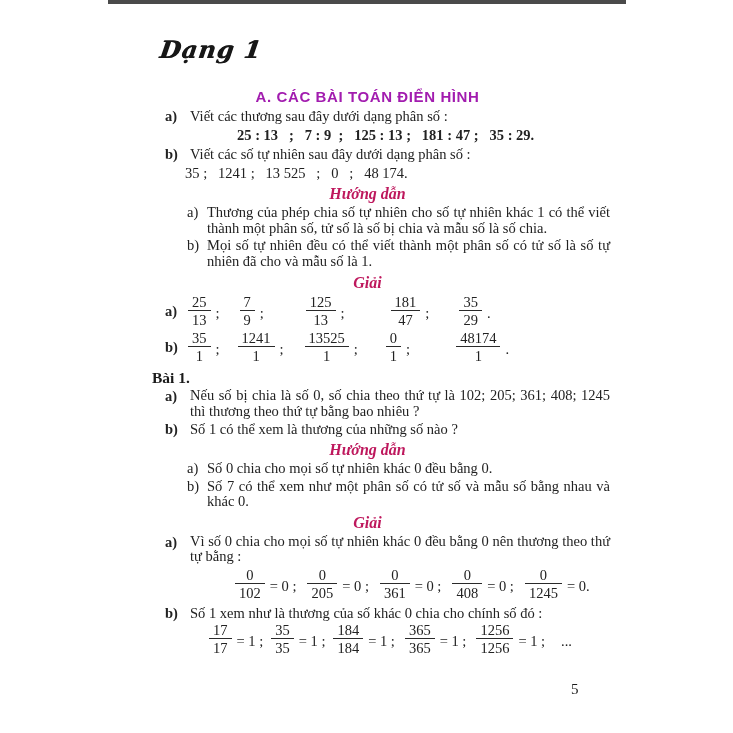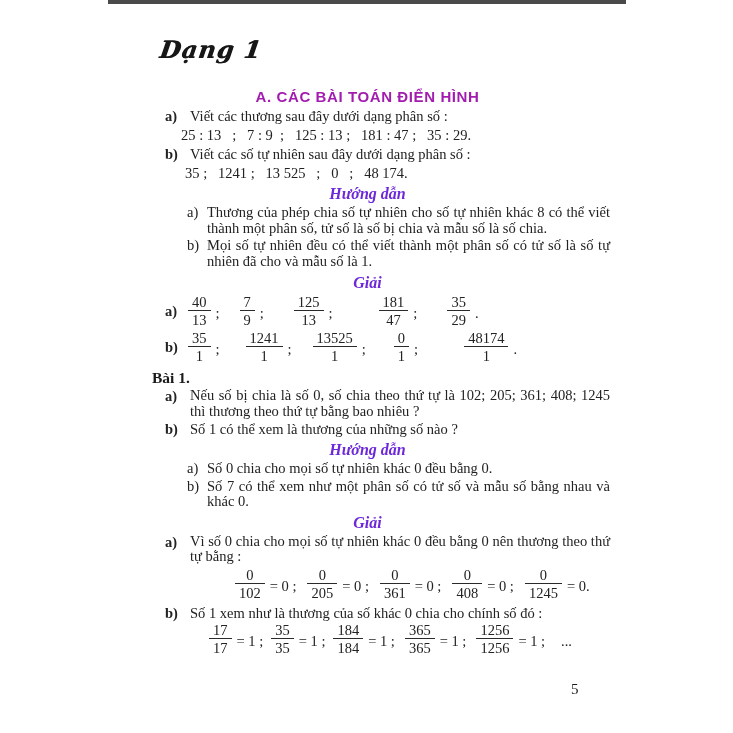--- a/index.html
+++ b/index.html
@@ -13,24 +13,24 @@
   .title{margin-top:2px;text-align:center;font-size:23px;line-height:30px;font-weight:bold;
          letter-spacing:-0.2px;color:#121212;text-shadow:0.7px 0 0 #121212;}
   .section-head{margin-top:23px;text-align:center;font-family:"Liberation Sans",sans-serif;
                 font-size:15px;line-height:19px;font-weight:bold;letter-spacing:0.6px;color:#a21caf;}
   .bai-head{margin-top:7px;margin-left:27px;font-weight:bold;font-size:15.5px;line-height:16px;color:#1a1a1a;}
   .item{display:flex;margin-left:40px;margin-top:2px;font-size:14.5px;line-height:17px;}
   .item .lbl{font-weight:bold;width:25px;flex:none;}
   .item .txt{flex:1;text-align:justify;}
   .para{line-height:15.5px;}
   .values{margin-top:2px;font-size:14.5px;line-height:17px;white-space:pre;}
-  .v-a{margin-left:56px;}
+  .v-a{margin-left:112px;font-weight:bold;}
   .v-b{margin-left:60px;}
   .mid-head{margin-top:2px;text-align:center;font-weight:bold;font-style:italic;
-            font-size:16px;line-height:19px;color:#6d28d9;}
+            font-size:16px;line-height:19px;color:#be185d;}
   .hd-item{display:flex;margin-left:62px;margin-top:2px;font-size:14.5px;line-height:15.5px;}
   .hd-item .lbl{width:20px;flex:none;}
   .hd-item .txt{flex:1;text-align:justify;}
   .frac-row{display:flex;align-items:center;margin-left:40px;margin-top:2px;font-size:14.5px;}
   .frac-row .lbl{font-weight:bold;width:23px;flex:none;align-self:center;}
   .fg{display:flex;align-items:center;}
   .frac{display:inline-block;text-align:center;}
   .frac .num{display:block;padding:1px 4px 1px;line-height:14px;}
   .frac .den{display:block;padding:2px 4px 1px;line-height:14px;border-top:1.4px solid #2a2a2a;}
   .aft{margin:5px 6px 0 5px;white-space:pre;}
@@ -57,46 +57,46 @@
     <div class="item">
       <span class="lbl">b)</span>
       <span class="txt">Viết các số tự nhiên sau đây dưới dạng phân số :</span>
     </div>
     <div class="values v-b">35 ;   1241 ;   13 525   ;   0   ;   48 174.</div>
 
     <div class="mid-head">Hướng dẫn</div>
 
     <div class="hd-item">
       <span class="lbl">a)</span>
-      <span class="txt para">Thương của phép chia số tự nhiên cho số tự nhiên khác 8 có thể viết thành một phân số, tử số là số bị chia và mẫu số là số chia.</span>
+      <span class="txt para">Thương của phép chia số tự nhiên cho số tự nhiên khác 1 có thể viết thành một phân số, tử số là số bị chia và mẫu số là số chia.</span>
     </div>
     <div class="hd-item">
       <span class="lbl">b)</span>
       <span class="txt para">Mọi số tự nhiên đều có thể viết thành một phân số có tử số là số tự nhiên đã cho và mẫu số là 1.</span>
     </div>
 
     <div class="mid-head" style="margin-top:4px">Giải</div>
 
     <div class="frac-row">
       <span class="lbl">a)</span>
       <span class="fg">
           <span class="frac">
-            <span class="num">40</span>
+            <span class="num">25</span>
             <span class="den">13</span>
           </span>
           <span class="aft">;</span>
         </span>
       <span class="fg" style="margin-left:14px">
           <span class="frac">
             <span class="num">7</span>
             <span class="den">9</span>
           </span>
           <span class="aft">;</span>
         </span>
-      <span class="fg" style="margin-left:24px">
+      <span class="fg" style="margin-left:36px">
           <span class="frac">
             <span class="num">125</span>
             <span class="den">13</span>
           </span>
           <span class="aft">;</span>
         </span>
       <span class="fg" style="margin-left:40px">
           <span class="frac">
             <span class="num">181</span>
             <span class="den">47</span>
@@ -114,21 +114,21 @@
 
     <div class="frac-row">
       <span class="lbl">b)</span>
       <span class="fg">
           <span class="frac">
             <span class="num">35</span>
             <span class="den">1</span>
           </span>
           <span class="aft">;</span>
         </span>
-      <span class="fg" style="margin-left:20px">
+      <span class="fg" style="margin-left:12px">
           <span class="frac">
             <span class="num">1241</span>
             <span class="den">1</span>
           </span>
           <span class="aft">;</span>
         </span>
       <span class="fg" style="margin-left:15px">
           <span class="frac">
             <span class="num">13525</span>
             <span class="den">1</span>

